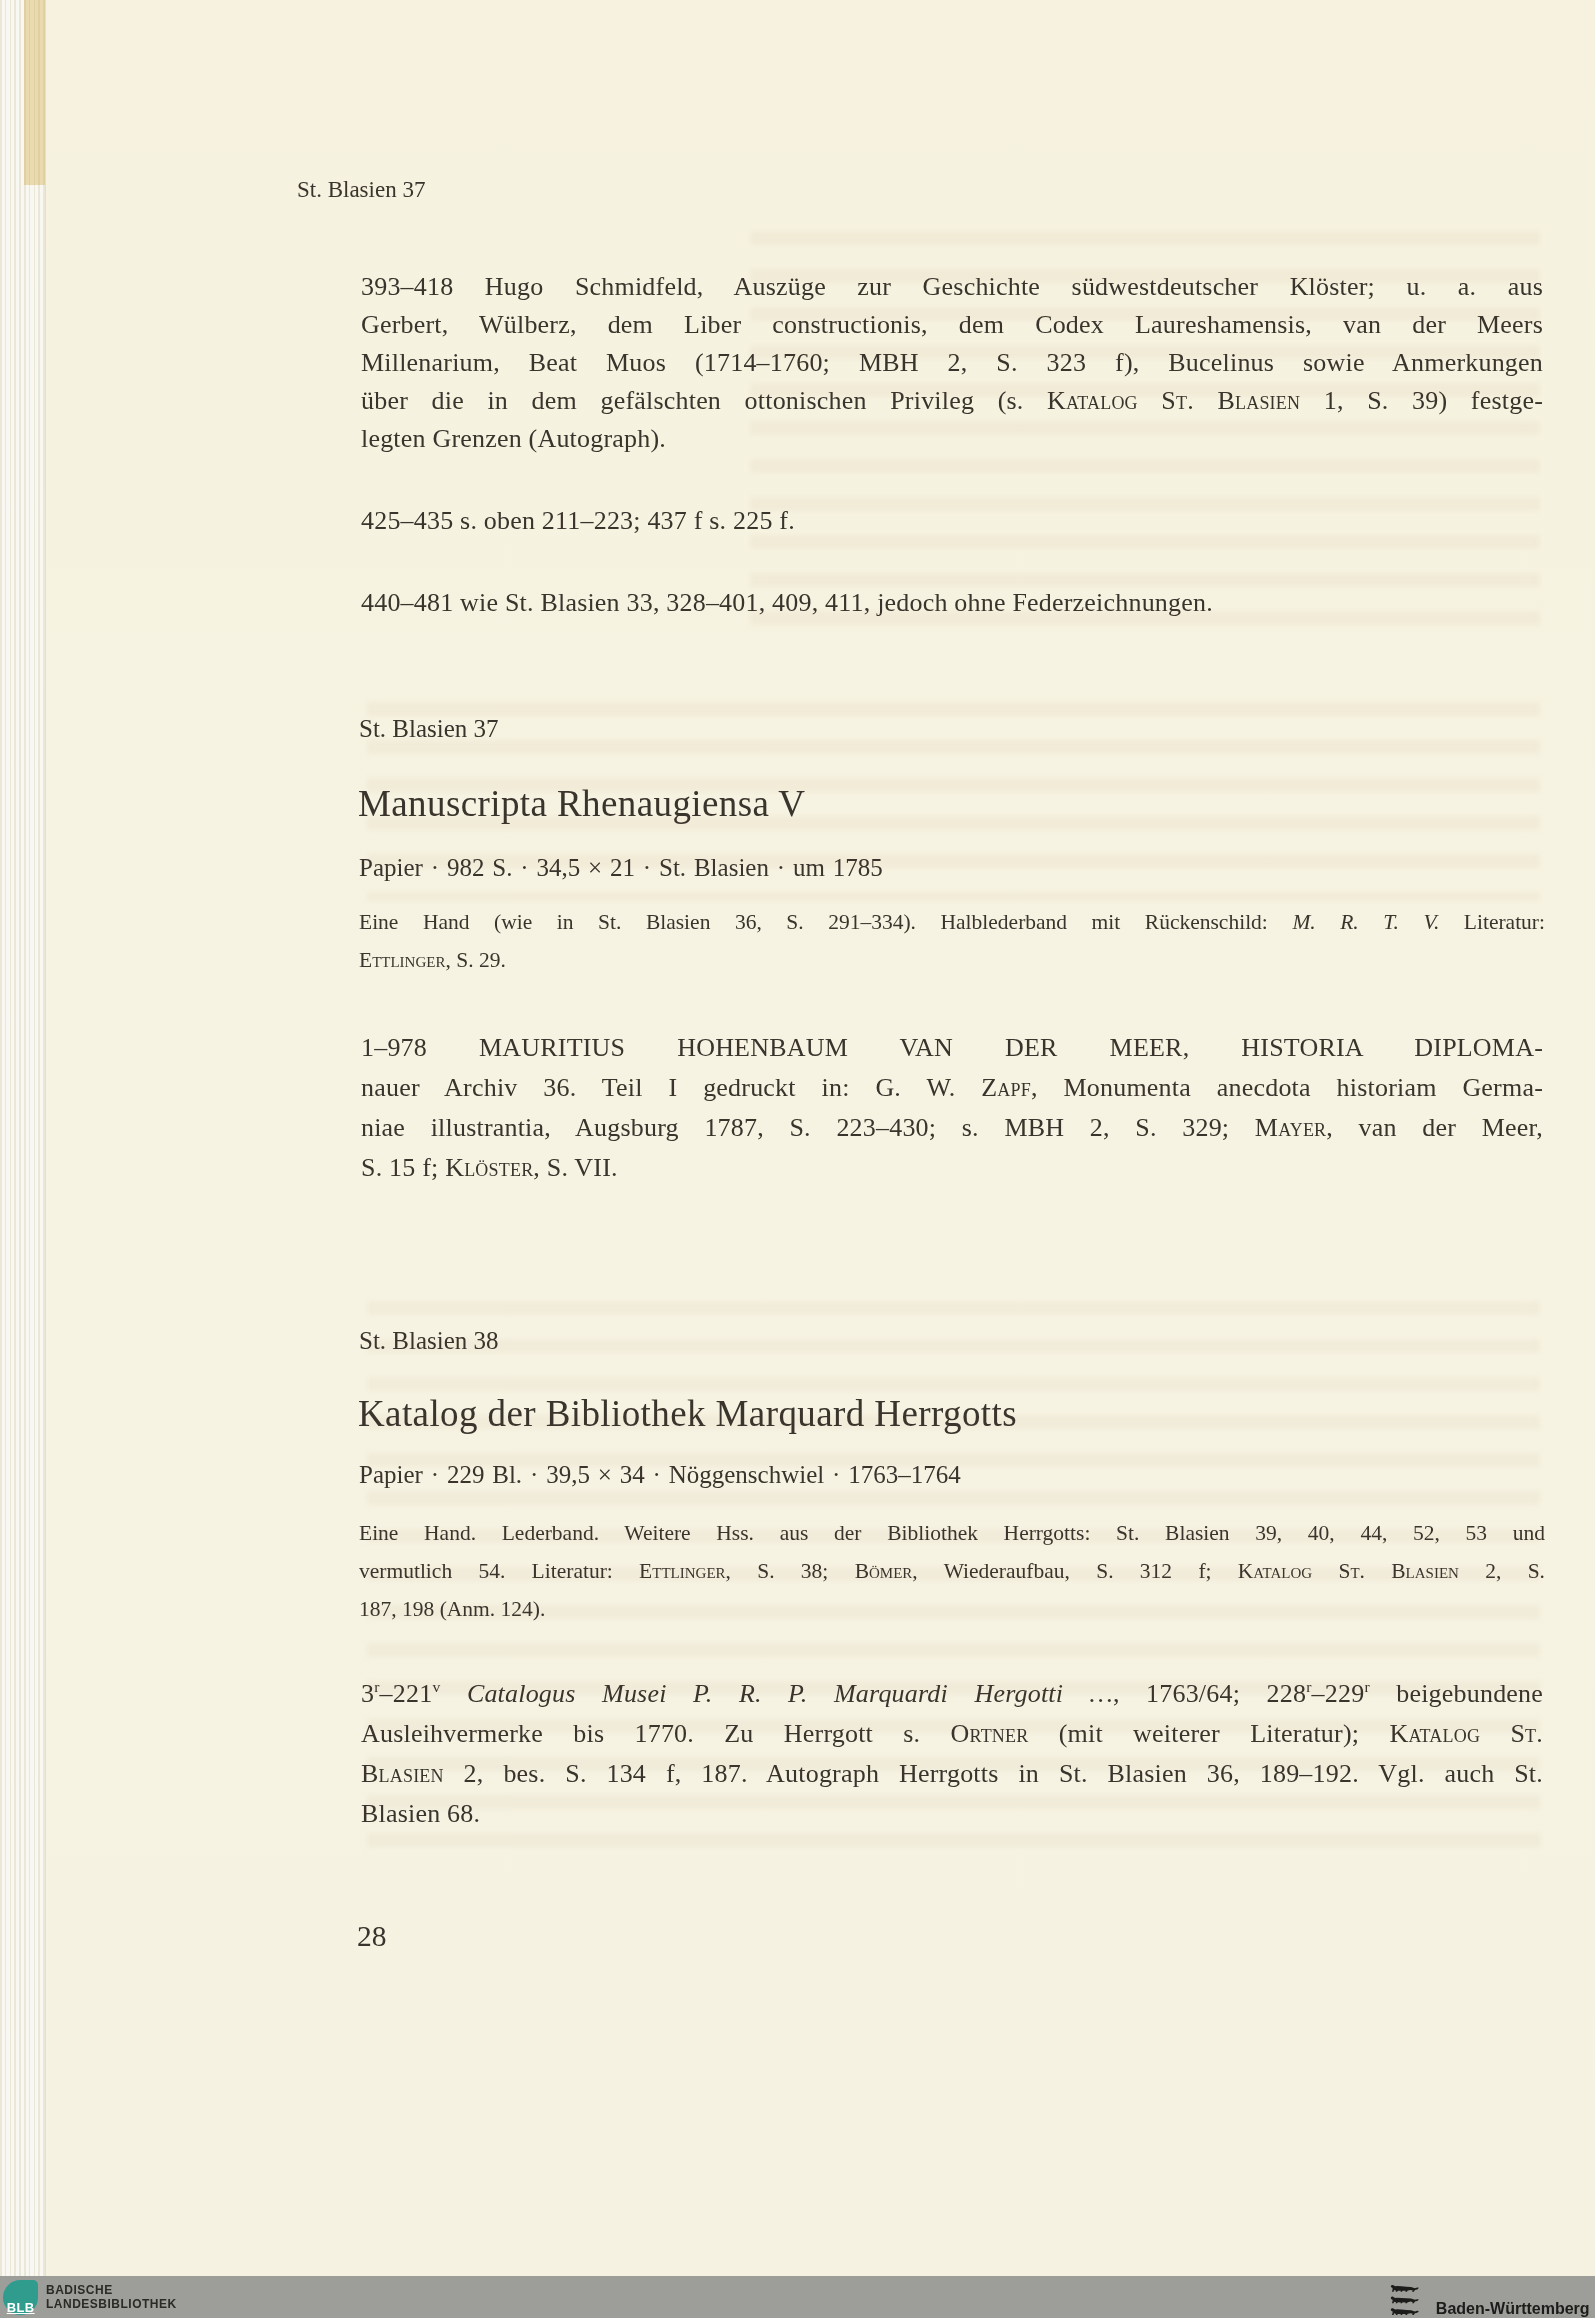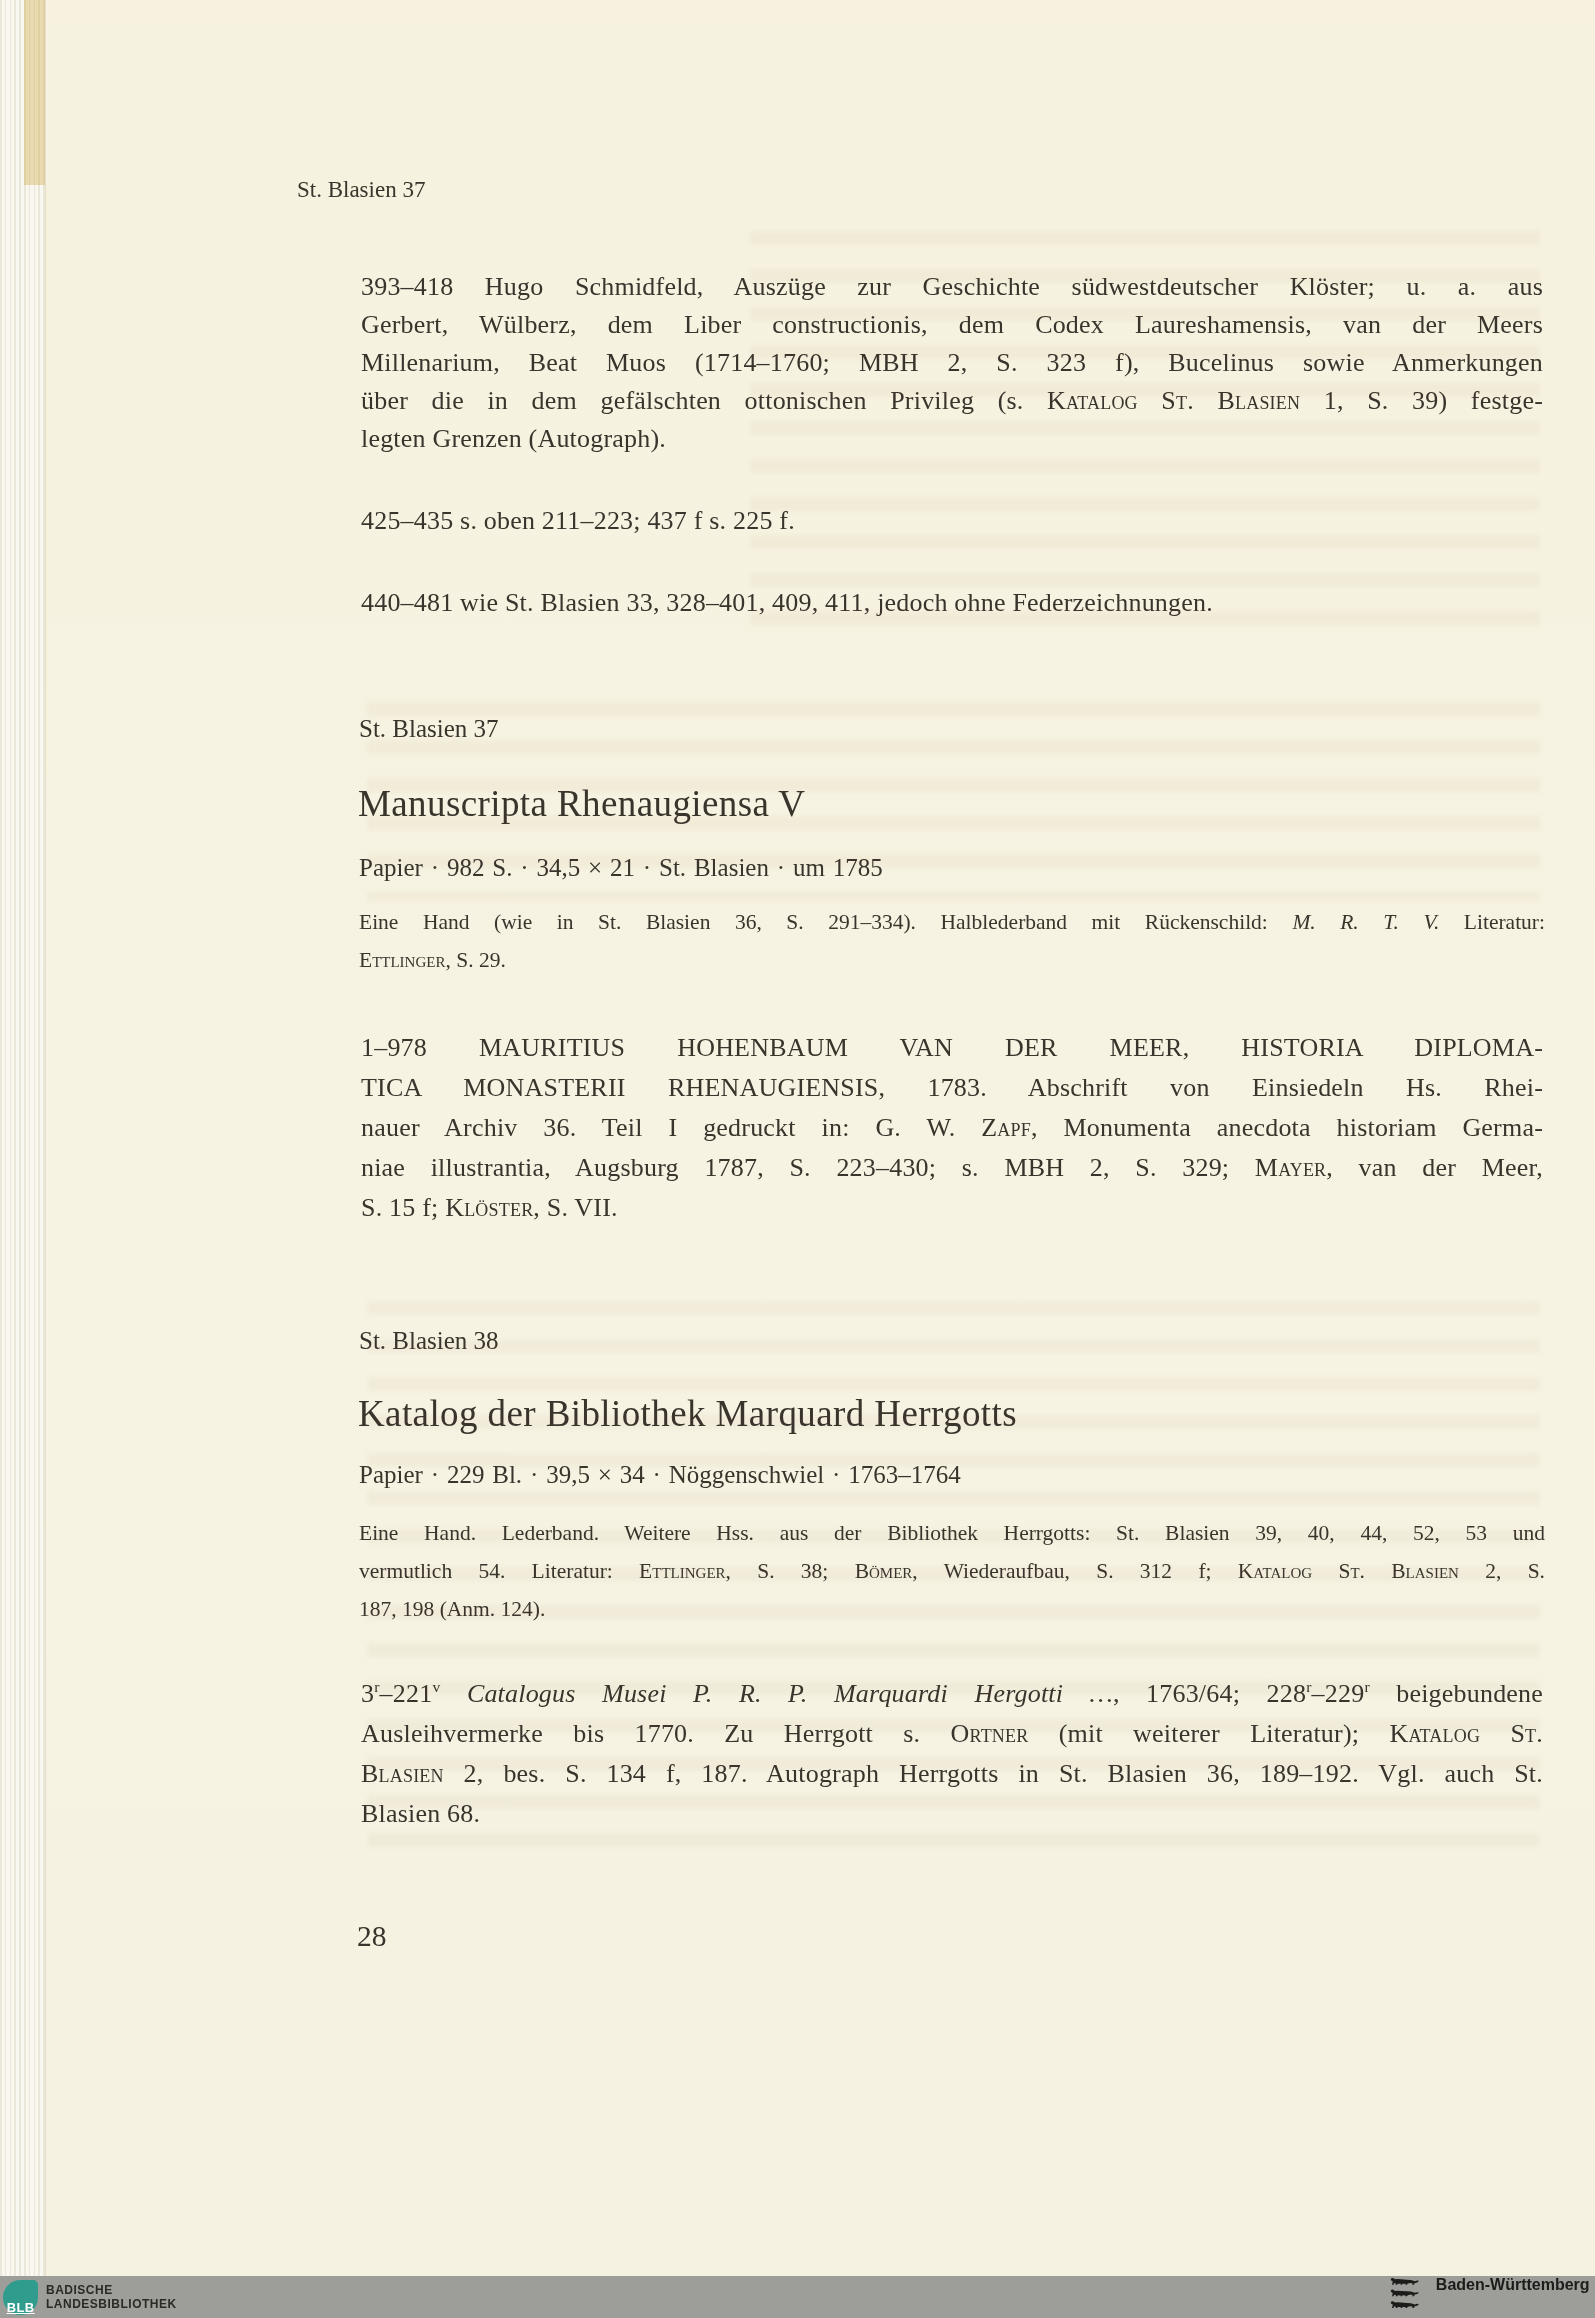--- a/index.html
+++ b/index.html
@@ -45,21 +45,21 @@
     border-radius:50% 14% 50% 50%;display:flex;align-items:flex-end;justify-content:center;
     color:#fff;font-family:"Liberation Sans",sans-serif;font-weight:bold;font-size:13px;letter-spacing:0.4px;text-decoration:underline;
   }
   .lib-name{
     position:absolute;left:46px;top:2283px;
     font-family:"Liberation Sans",sans-serif;font-weight:800;font-size:12px;line-height:14.4px;
     color:#2a2a27;letter-spacing:0.5px;
   }
   .footer-right{
     position:absolute;right:6.4px;top:2276px;height:42px;
-    display:flex;align-items:flex-start;gap:16px;
+    display:flex;align-items:flex-end;gap:16px;
   }
   .state-name{font-family:"Liberation Sans",sans-serif;font-weight:600;font-size:16px;color:#1c1c1a;}
   .lions{display:block;}
 </style>
 </head>
 <body>
 
 <div id="page">
 
   <div class="page-edge"></div>
@@ -88,21 +88,20 @@
 
   <div class="abs heading" style="left:359px;top:715px;">St. Blasien 37</div>
   <div class="abs title" style="left:358px;top:782px;">Manuscripta Rhenaugiensa V</div>
   <div class="abs collation" style="left:359px;top:854px;">Papier · 982 S. · 34,5 × 21 · St. Blasien · um 1785</div>
   <div class="abs richpara small-text" style="left:359px;top:903px;width:1186px;">
       <div class="line"><span>Eine Hand (wie in St. Blasien 36, S. 291–334). Halblederband mit Rückenschild: </span><span class="i">M. R. T. V.</span><span> Literatur:</span></div>
       <div class="line last"><span class="sc">Ettlinger</span><span>, S. 29.</span></div>
     </div>
   <div class="abs richpara content-text" style="left:361px;top:1028px;width:1182px;">
       <div class="line"><span>1–978 MAURITIUS HOHENBAUM VAN DER MEER, HISTORIA DIPLOMA-</span></div>
-      <div class="line"><span>TICA MONASTERII RHENAUGIENSIS, 1783. Abschrift von Einsiedeln Hs. Rhei-</span></div>
       <div class="line"><span>nauer Archiv 36. Teil I gedruckt in: G. W. </span><span class="sc">Zapf</span><span>, Monumenta anecdota historiam Germa-</span></div>
       <div class="line"><span>niae illustrantia, Augsburg 1787, S. 223–430; s. MBH 2, S. 329; </span><span class="sc">Mayer</span><span>, van der Meer,</span></div>
       <div class="line last"><span>S. 15 f; </span><span class="sc">Klöster</span><span>, S. VII.</span></div>
     </div>
 
   <div class="abs heading" style="left:359px;top:1327px;">St. Blasien 38</div>
   <div class="abs title" style="left:358px;top:1392px;">Katalog der Bibliothek Marquard Herrgotts</div>
   <div class="abs collation" style="left:359px;top:1461px;">Papier · 229 Bl. · 39,5 × 34 · Nöggenschwiel · 1763–1764</div>
   <div class="abs richpara small-text" style="left:359px;top:1514px;width:1186px;">
       <div class="line"><span>Eine Hand. Lederband. Weitere Hss. aus der Bibliothek Herrgotts: St. Blasien 39, 40, 44, 52, 53 und</span></div>

